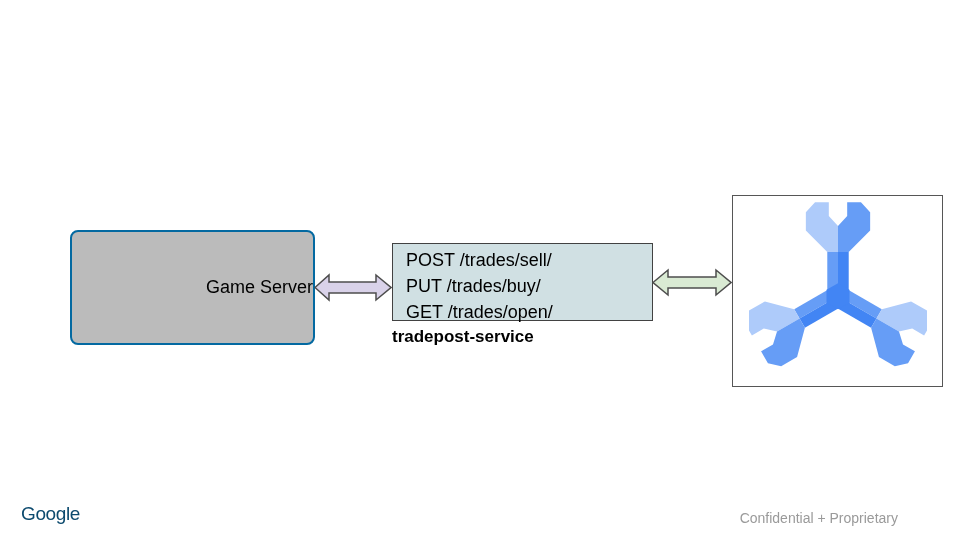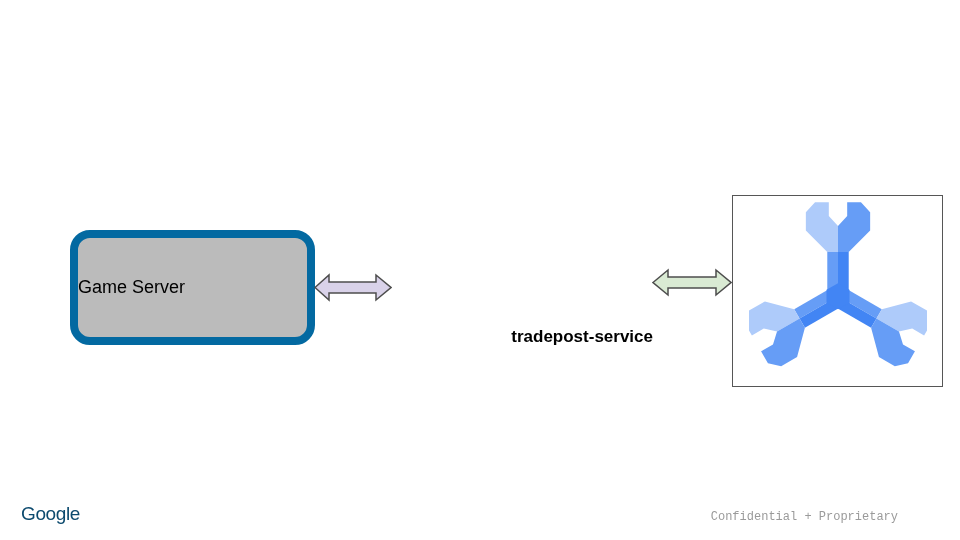--- a/index.html
+++ b/index.html
@@ -10,24 +10,24 @@
     background: #ffffff;
     overflow: hidden;
     font-family: "Liberation Sans", "DejaVu Sans", sans-serif;
   }
   
   .game-server {
     position: absolute;
     left: 70px; top: 230px;
     width: 245px; height: 115px;
     background: #bbbbbb;
-    border: 8px solid #0369a1;
-    border-radius: 20px;
+    border: 2px solid #0369a1;
+    border-radius: 8px;
     box-sizing: border-box;
-    display: flex; align-items: center; justify-content: flex-start;
+    display: flex; align-items: center; justify-content: flex-end;
     font-size: 18px; color: #000000;
   }
   
   .arrow { position: absolute; }
   .arrow-left  { left: 314px; top: 272px; }
   .arrow-right { left: 652px; top: 267px; }
   
   .service-box {
     position: absolute;
     left: 392px; top: 243px;
@@ -36,21 +36,21 @@
     border: 1px solid #424242;
     box-sizing: border-box;
     padding: 3px 0 0 13px;
     font-size: 18px; line-height: 26px; color: #000000;
     white-space: nowrap;
   }
   .service-label {
     position: absolute;
     left: 392px; top: 327px;
     width: 261px;
-    text-align: right;
+    text-align: left;
     font-size: 17px; font-weight: bold; color: #000000;
   }
   
   .db-box {
     position: absolute;
     left: 732px; top: 195px;
     width: 211px; height: 192px;
     background: #ffffff;
     border: 1px solid #565656;
     box-sizing: border-box;
@@ -60,38 +60,42 @@
   .google-logo {
     position: absolute;
     left: 21px; top: 503px;
     font-size: 19px; font-weight: 500;
     letter-spacing: -0.4px;
     color: #757575;
   }
   .confidential {
     position: absolute;
     right: 62px; top: 510px;
-    font-size: 12px;
+    font-size: 14px;
     color: #9a9a9a;
-    font-family: Liberation Mono, monospace;
   }
 </style>
 </head>
 <body>
 
 <div class="slide">
 
   <div class="game-server" style="background: rgb(187, 187, 187);">
     <span>Game Server</span>
   </div>
 
   <svg class="arrow arrow-left" width="78" height="31" viewBox="0 0 78 31">
     <polygon stroke-width="1.5" stroke-linejoin="miter" points="1,15.5 15,3 15,10 62,10 62,3 77,15.5 62,28 62,21 15,21 15,28" stroke="#4d4d4d" fill="#d9d2e9"></polygon>
   </svg>
 
+  <div class="service-box" style="background: rgb(208, 224, 227);">
+    <div>POST /trades/sell/</div>
+    <div>PUT /trades/buy/</div>
+    <div>GET /trades/open/</div>
+  </div>
   <div class="service-label">tradepost-service</div>
 
   <svg class="arrow arrow-right" width="80" height="31" viewBox="0 0 80 31">
     <polygon stroke-width="1.5" stroke-linejoin="miter" points="1,15.5 16,3 16,10 64,10 64,3 79,15.5 64,28 64,21 16,21 16,28" stroke="#4d4d4d" fill="#d9ead3"></polygon>
   </svg>
 
   <div class="db-box">
     <svg width="178" height="178" viewBox="0 0 200 200">
       <g transform="translate(100,106) scale(0.86)">
         <g id="armU">

